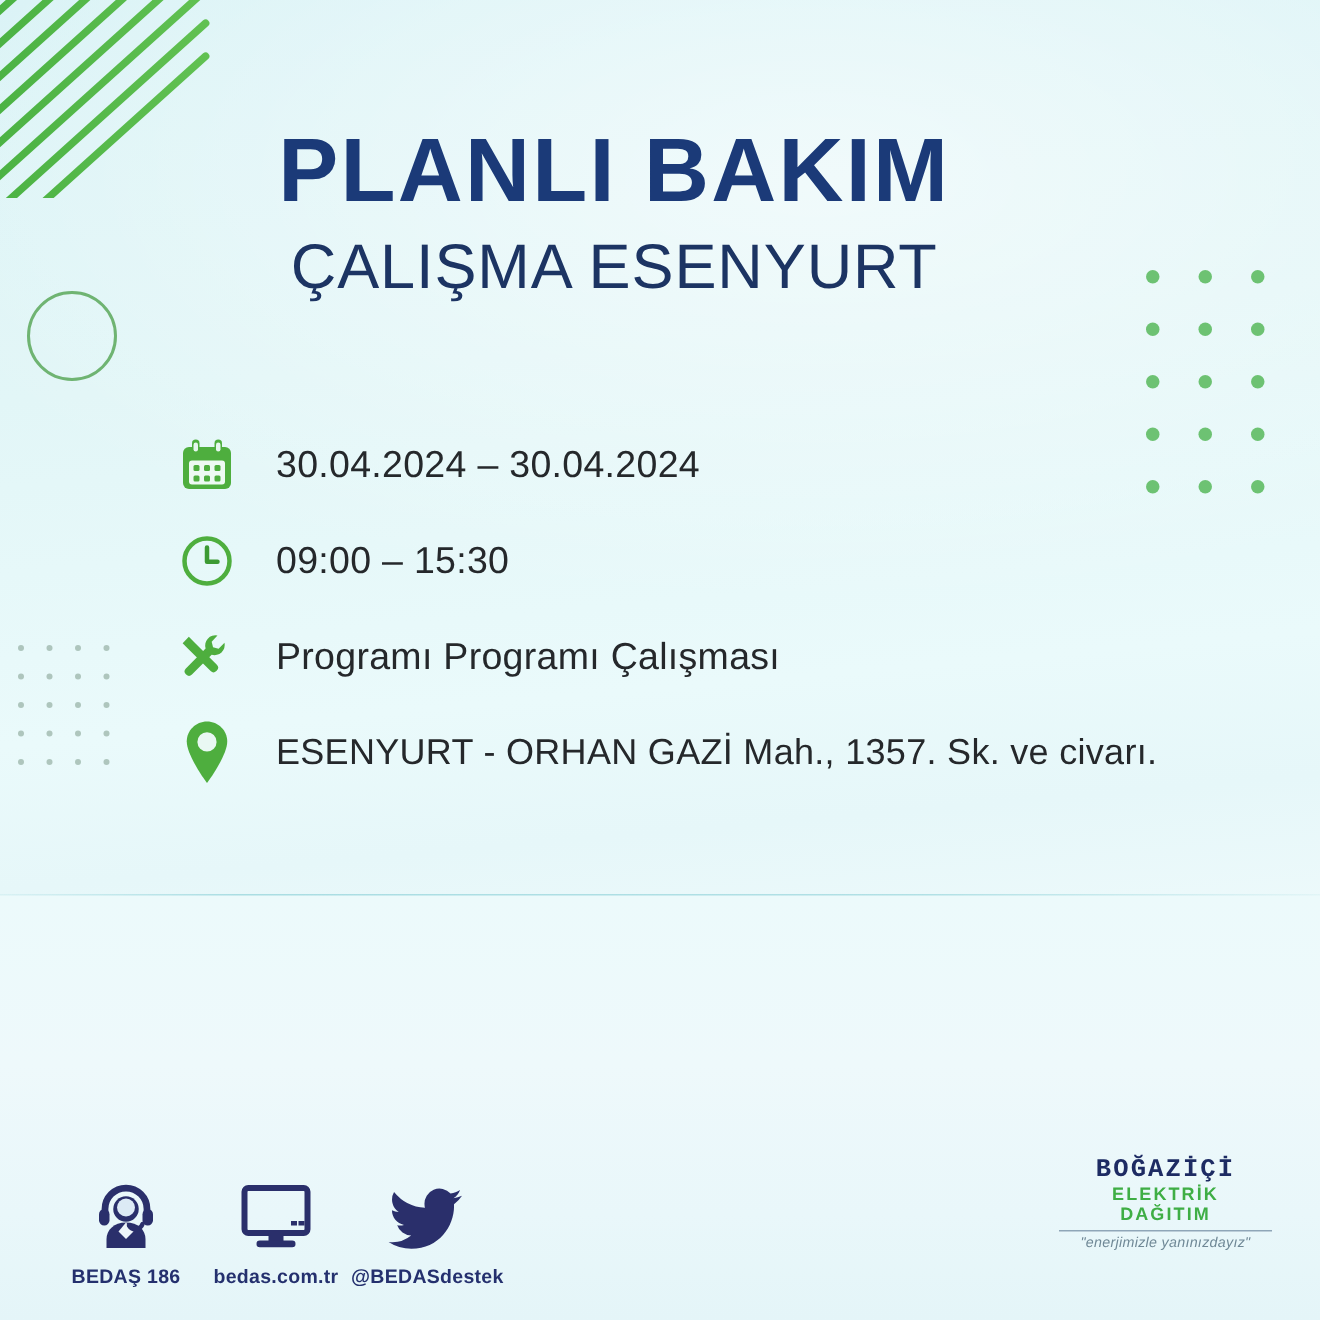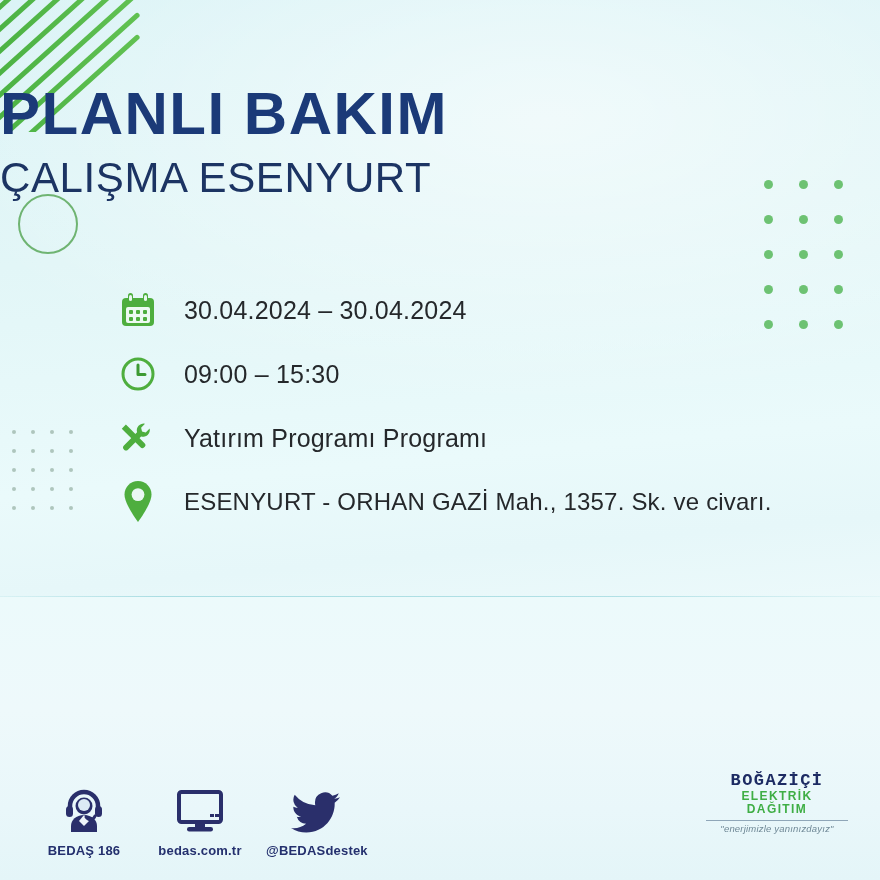--- a/index.html
+++ b/index.html
@@ -55,42 +55,42 @@
 
   
   .dots { position:absolute; display:grid; }
   .dots span { border-radius:50%; display:block; }
   #dots-right { left:764px; top:180px; grid-template-columns:repeat(3,35px); grid-auto-rows:35px; }
   #dots-right span { width:9px; height:9px; background:#57b85a; opacity:.85; }
   #dots-left { left:12px; top:430px; grid-template-columns:repeat(4,19px); grid-auto-rows:19px; }
   #dots-left span { width:4px; height:4px; background:#7d9a8b; opacity:.55; }
 
   
-  .titles { position:absolute; left:0; top:84px; width:819px; text-align:left; }
+  .titles { position:absolute; left:0; top:84px; width:819px; text-align:center; }
   .title-main {
     font-size:60px; font-weight:700; letter-spacing:1.5px;
     color:#1b3a78; line-height:1; white-space:nowrap;
   }
   .title-sub {
     margin-top:13px;
     font-size:42px; font-weight:400; letter-spacing:.6px;
     color:#1c3463; line-height:1; white-space:nowrap;
   }
 
   
   .info { position:absolute; left:118px; top:278px; width:760px; }
   .row { display:flex; align-items:center; height:64px; }
   .row .ico { width:66px; flex:0 0 66px; display:flex; align-items:center; justify-content:flex-start; }
   .row .txt {
     font-size:25px; color:#25282b; letter-spacing:.2px; white-space:nowrap;
   }
   .row.loc .txt { font-size:24px; }
 
   
-  .contacts { position:absolute; left:34px; top:786px; display:flex; gap:16px; }
+  .contacts { position:absolute; left:34px; top:786px; display:flex; gap:0; }
   .contact { width:100px; text-align:center; }
   .contact .cico { height:48px; display:flex; align-items:flex-end; justify-content:center; }
   .contact .clabel {
     margin-top:9px; font-size:13px; font-weight:700;
     color:#24306e; letter-spacing:.2px; white-space:nowrap;
   }
 
   
   .logo { position:absolute; right:22px; top:772px; width:162px; text-align:center; }
   .logo .l1 { font-size:17px; font-weight:700; letter-spacing:1.4px; color:#1d2b63; line-height:1.08;font-family:Liberation Mono, monospace; }
@@ -206,21 +206,21 @@
 
     <div class="row">
       <div class="ico">
         <svg width="40" height="40" viewBox="0 0 40 40">
           <g fill="#4eae3e">
             <path d="M31.5 6.2a7.4 7.4 0 0 0-8.6 9.4L8.6 30a3 3 0 0 0 0 4.2l.2.2a3 3 0 0 0 4.2 0l14.3-14.3a7.4 7.4 0 0 0 9.3-8.7l-4.3 4.3-4-1-1-4z" transform="translate(-2,0) scale(.92)"></path>
             <path d="M7.5 6.0 L11.6 10.1 L27.8 26.3 a2.9 2.9 0 0 1 0 4.1 l-.4.4 a2.9 2.9 0 0 1-4.1 0 L7.1 14.8 L3 10.7 z" transform="translate(1,1) scale(.92)"></path>
           </g>
         </svg>
       </div>
-      <div class="txt">Yatırım Programı Programı</div>
+      <div class="txt">Programı Programı Çalışması</div>
     </div>
 
     <div class="row loc">
       <div class="ico">
         <svg width="40" height="46" viewBox="0 0 40 46">
           <path d="M20 2c-7.5 0-13.5 6-13.5 13.4C6.5 25 20 43 20 43s13.5-18 13.5-27.6C33.5 8 27.5 2 20 2z" fill="#4eae3e"></path>
           <circle cx="20" cy="15.6" r="6.4" fill="#e9f8f3"></circle>
         </svg>
       </div>
       <div class="txt">ESENYURT - ORHAN GAZİ Mah., 1357. Sk. ve civarı.</div>

